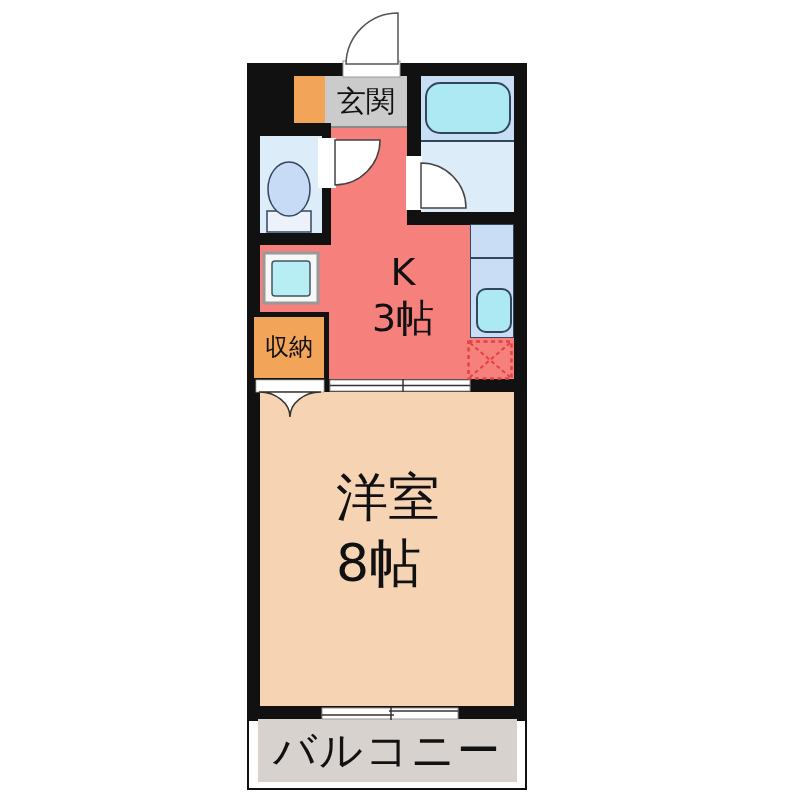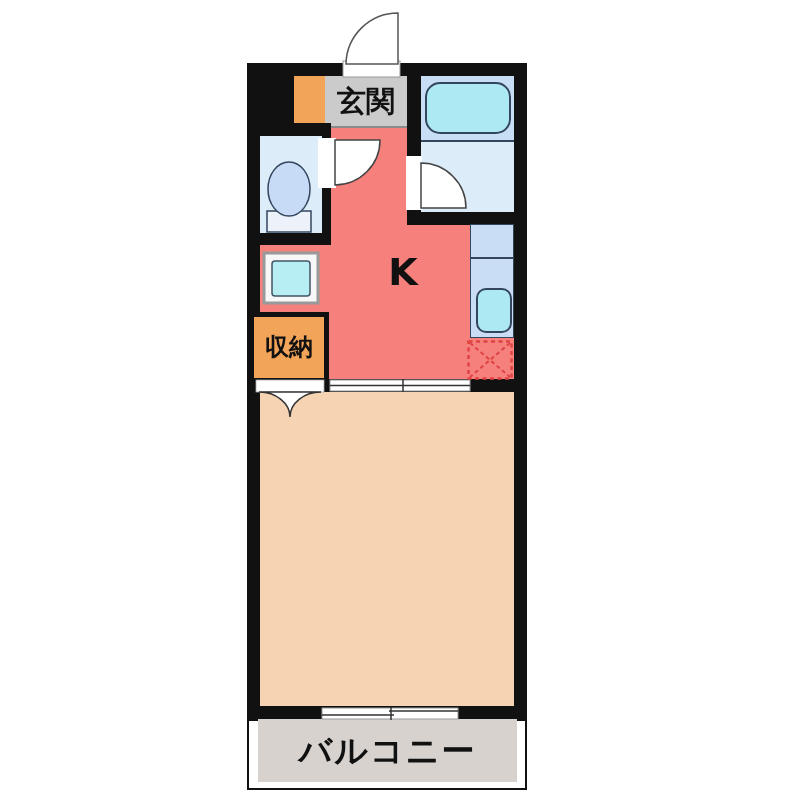--- a/index.html
+++ b/index.html
@@ -52,24 +52,24 @@
   .bath-tub-zone{left:421px;top:76px;width:93px;height:64px;background:var(--c-bathroom-tub-zone);z-index:3;}
   .bath-floor-zone{left:421px;top:140px;width:93px;height:72px;background:var(--c-bathroom-floor);
     border-top:2px solid #33465e;z-index:3;}
   .counter-upper{left:470px;top:224px;width:44px;height:34px;background:var(--c-counter);border:1.5px solid #33465e;z-index:3;}
   .counter-lower{left:470px;top:258px;width:44px;height:80px;background:var(--c-counter);border:1.5px solid #33465e;z-index:3;}
   .storage{left:249px;top:312px;width:80px;height:71px;background:var(--c-storage);border:5px solid var(--c-wall);
     z-index:3;display:flex;align-items:center;justify-content:center;}
   
   .overlay{left:0;top:0;width:800px;height:800px;z-index:5;pointer-events:none;}
   
-  .lbl{color:var(--c-text);font-weight:700;z-index:6;text-align:center;line-height:1.2;}
+  .lbl{color:var(--c-text);font-weight:400;z-index:6;text-align:center;line-height:1.2;}
   .genkan-lbl{font-size:29px;}
   .storage-lbl{font-size:24px;}
-  .balcony-lbl{font-size:33px;letter-spacing:2px;}
+  .balcony-lbl{font-size:43px;letter-spacing:2px;}
   .kitchen-lbl{left:340px;top:249px;width:126px;font-size:38px;line-height:1.22;}
   .mainroom-lbl{left:336px;top:464px;width:180px;font-size:52px;line-height:1.27;text-align:left;}
 </style>
 </head>
 <body>
 
 <div class="canvas">
 
   <div class="abs kitchen-bg"></div>
   <div class="abs main-room"></div>
@@ -134,15 +134,20 @@
     <rect x="264" y="253" width="54" height="50" fill="#f7f7f7" stroke="#999999" stroke-width="3"></rect>
     <rect x="272" y="261" width="38" height="35" rx="3" style="fill:var(--c-washing-pan)" stroke="#445566" stroke-width="1.5"></rect>
 
     <rect x="468.5" y="341.5" width="43" height="37" fill="none" style="stroke:var(--c-fridge-dashed)" stroke-width="2.5" stroke-dasharray="4 3.5"></rect>
     <line x1="470" y1="343" x2="510" y2="377" style="stroke:var(--c-fridge-dashed)" stroke-width="2" stroke-dasharray="4 3"></line>
     <line x1="510" y1="343" x2="470" y2="377" style="stroke:var(--c-fridge-dashed)" stroke-width="2" stroke-dasharray="4 3"></line>
   </svg>
 
   <div class="abs lbl kitchen-lbl">
     <div>K</div>
+    <div>3帖</div>
+  </div>
+  <div class="abs lbl mainroom-lbl">
+    <div>洋室</div>
+    <div>8帖</div>
   </div>
 
 </div>
 
 </body></html>

